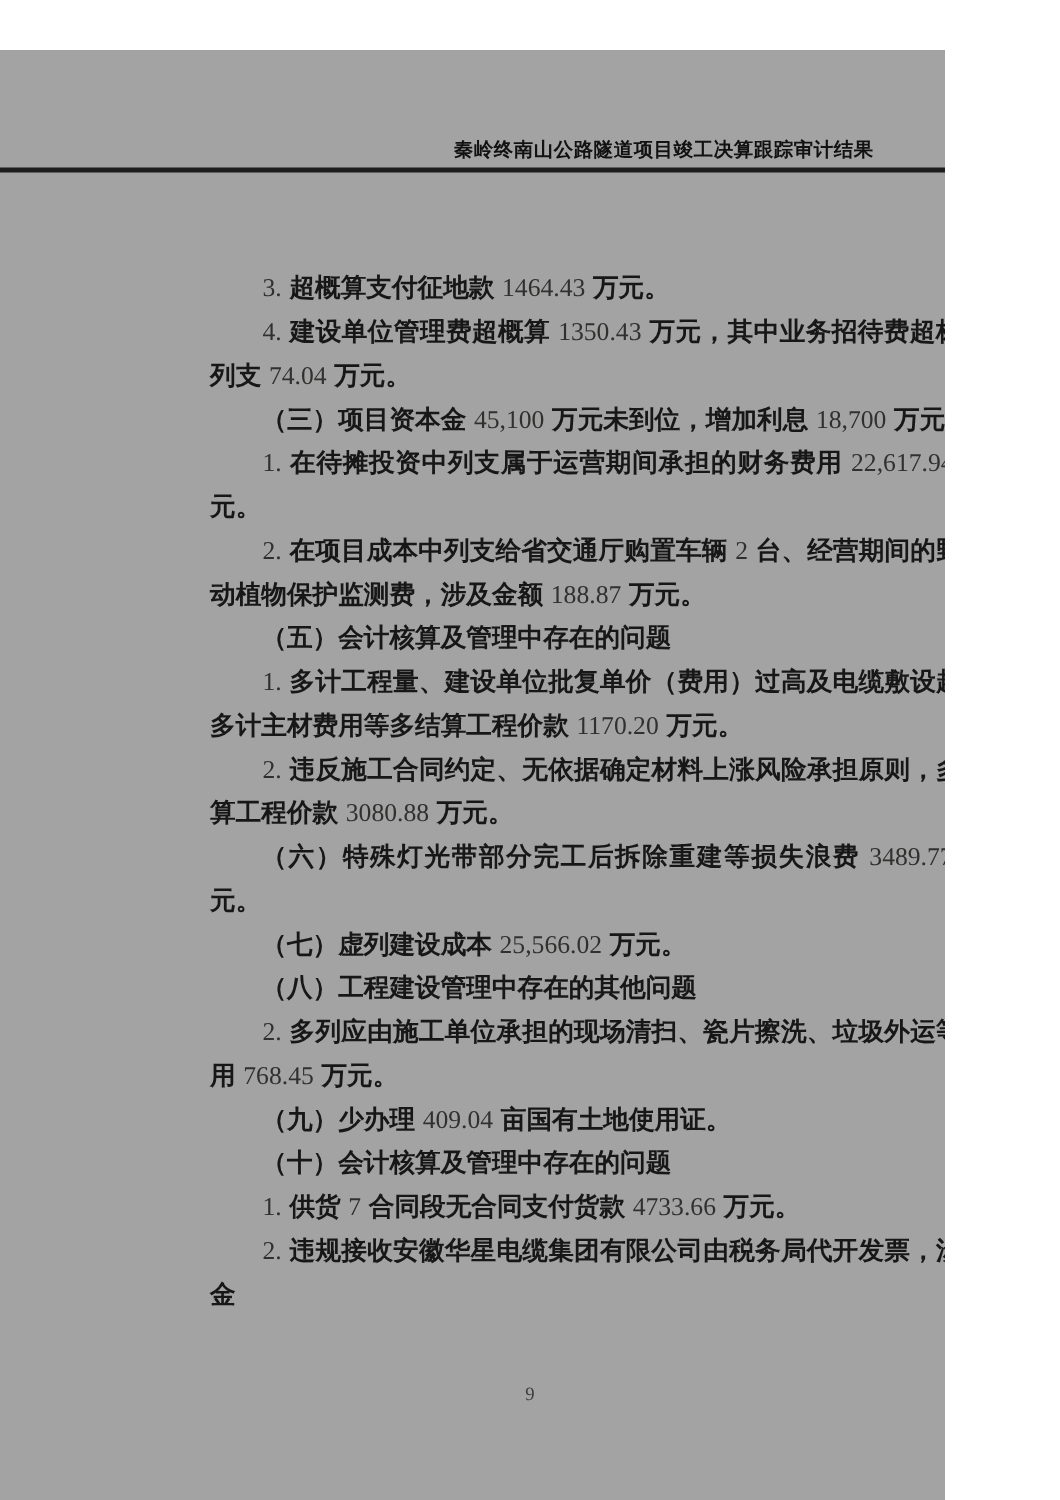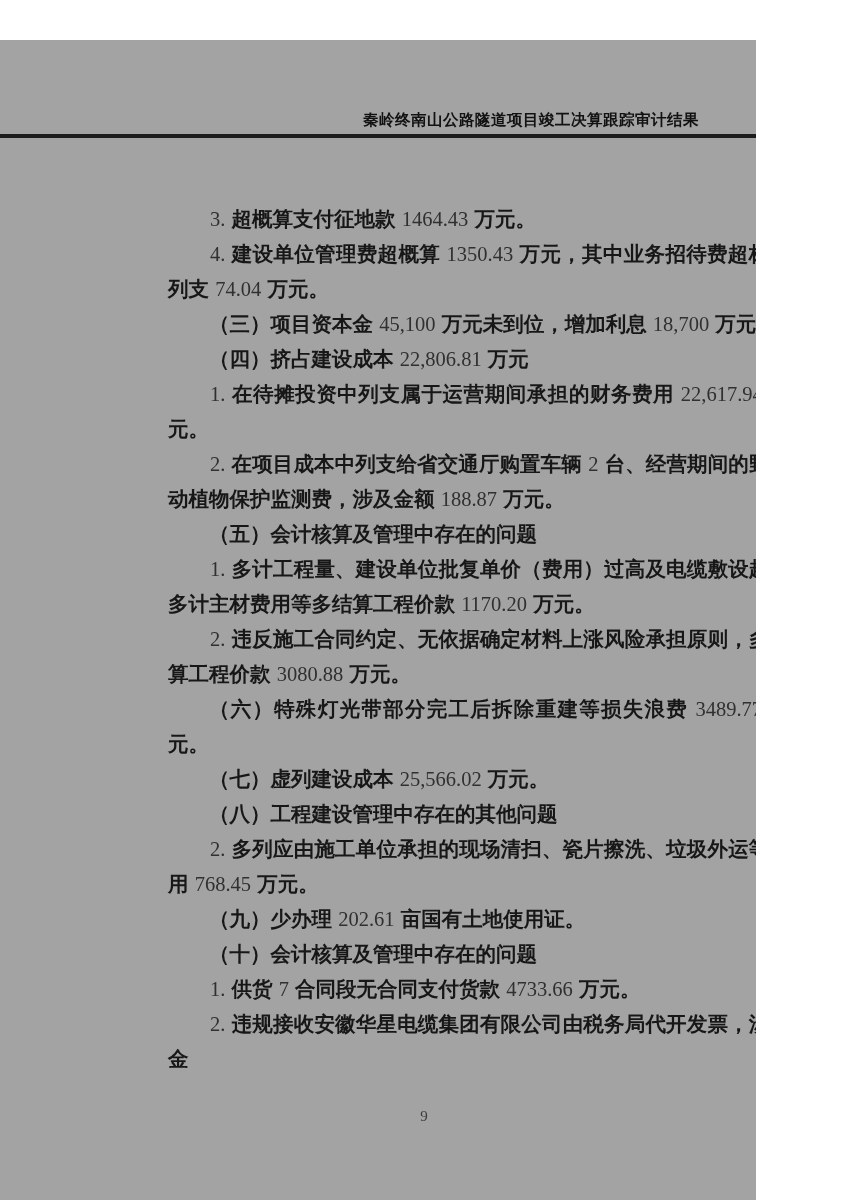--- a/index.html
+++ b/index.html
@@ -28,21 +28,21 @@
     position: absolute;
     top: 94px;
     left: 0;
     width: 848px;
     height: 4px;
     background: #1d1d1d;
   }
   .doc-body {
     position: absolute;
     left: 168px;
-    top: 162px;
+    top: 174px;
     width: 622px;
   }
   .para {
     text-align: justify;
     text-indent: 2em;
     font-size: 20.5px;
     line-height: 35px;
     font-weight: 700;
     color: #171717;
     font-family: "Liberation Serif", "DejaVu Serif", serif;
@@ -71,31 +71,30 @@
 
   <div class="header">
     <div class="header-title">秦岭终南山公路隧道项目竣工决算跟踪审计结果</div>
     <div class="header-rule" style="background: rgb(29, 29, 29);"></div>
   </div>
 
   <div class="doc-body">
       <p class="para" style="color: rgb(23, 23, 23);"><span class="num" style="color: rgb(48, 48, 47);">3.</span> 超概算支付征地款 <span class="num" style="color: rgb(48, 48, 47);">1464.43</span> 万元。</p>
       <p class="para" style="color: rgb(23, 23, 23);"><span class="num" style="color: rgb(48, 48, 47);">4.</span> 建设单位管理费超概算 <span class="num" style="color: rgb(48, 48, 47);">1350.43</span> 万元，其中业务招待费超标准列支 <span class="num" style="color: rgb(48, 48, 47);">74.04</span> 万元。</p>
       <p class="para" style="color: rgb(23, 23, 23);">（三）项目资本金 <span class="num" style="color: rgb(48, 48, 47);">45,100</span> 万元未到位，增加利息 <span class="num" style="color: rgb(48, 48, 47);">18,700</span> 万元。</p>
-      <p class="para" style="color: rgb(23, 23, 23);">（四）挤占建设成本 <span class="num" style="color: rgb(48, 48, 47);">22,806.81</span> 万元</p>
       <p class="para" style="color: rgb(23, 23, 23);"><span class="num" style="color: rgb(48, 48, 47);">1.</span> 在待摊投资中列支属于运营期间承担的财务费用 <span class="num" style="color: rgb(48, 48, 47);">22,617.94</span> 万元。</p>
       <p class="para" style="color: rgb(23, 23, 23);"><span class="num" style="color: rgb(48, 48, 47);">2.</span> 在项目成本中列支给省交通厅购置车辆 <span class="num" style="color: rgb(48, 48, 47);">2</span> 台、经营期间的野生动植物保护监测费，涉及金额 <span class="num" style="color: rgb(48, 48, 47);">188.87</span> 万元。</p>
       <p class="para" style="color: rgb(23, 23, 23);">（五）会计核算及管理中存在的问题</p>
       <p class="para" style="color: rgb(23, 23, 23);"><span class="num" style="color: rgb(48, 48, 47);">1.</span> 多计工程量、建设单位批复单价（费用）过高及电缆敷设超量多计主材费用等多结算工程价款 <span class="num" style="color: rgb(48, 48, 47);">1170.20</span> 万元。</p>
       <p class="para" style="color: rgb(23, 23, 23);"><span class="num" style="color: rgb(48, 48, 47);">2.</span> 违反施工合同约定、无依据确定材料上涨风险承担原则，多结算工程价款 <span class="num" style="color: rgb(48, 48, 47);">3080.88</span> 万元。</p>
       <p class="para" style="color: rgb(23, 23, 23);">（六）特殊灯光带部分完工后拆除重建等损失浪费 <span class="num" style="color: rgb(48, 48, 47);">3489.77</span> 万元。</p>
       <p class="para" style="color: rgb(23, 23, 23);">（七）虚列建设成本 <span class="num" style="color: rgb(48, 48, 47);">25,566.02</span> 万元。</p>
       <p class="para" style="color: rgb(23, 23, 23);">（八）工程建设管理中存在的其他问题</p>
       <p class="para" style="color: rgb(23, 23, 23);"><span class="num" style="color: rgb(48, 48, 47);">2.</span> 多列应由施工单位承担的现场清扫、瓷片擦洗、垃圾外运等费用 <span class="num" style="color: rgb(48, 48, 47);">768.45</span> 万元。</p>
-      <p class="para" style="color: rgb(23, 23, 23);">（九）少办理 <span class="num" style="color: rgb(48, 48, 47);">202.61</span> 亩国有土地使用证。</p>
+      <p class="para" style="color: rgb(23, 23, 23);">（九）少办理 <span class="num" style="color: rgb(48, 48, 47);">409.04</span> 亩国有土地使用证。</p>
       <p class="para" style="color: rgb(23, 23, 23);">（十）会计核算及管理中存在的问题</p>
       <p class="para" style="color: rgb(23, 23, 23);"><span class="num" style="color: rgb(48, 48, 47);">1.</span> 供货 <span class="num" style="color: rgb(48, 48, 47);">7</span> 合同段无合同支付货款 <span class="num" style="color: rgb(48, 48, 47); font-family: Liberation Serif, serif;">4733.66</span> 万元。</p>
       <p class="para" style="color: rgb(23, 23, 23);"><span class="num" style="color: rgb(48, 48, 47);">2.</span> 违规接收安徽华星电缆集团有限公司由税务局代开发票，涉及金</p>
     </div>
 
   <div class="page-number">9</div>
 
 </div>
 
 </body></html>

